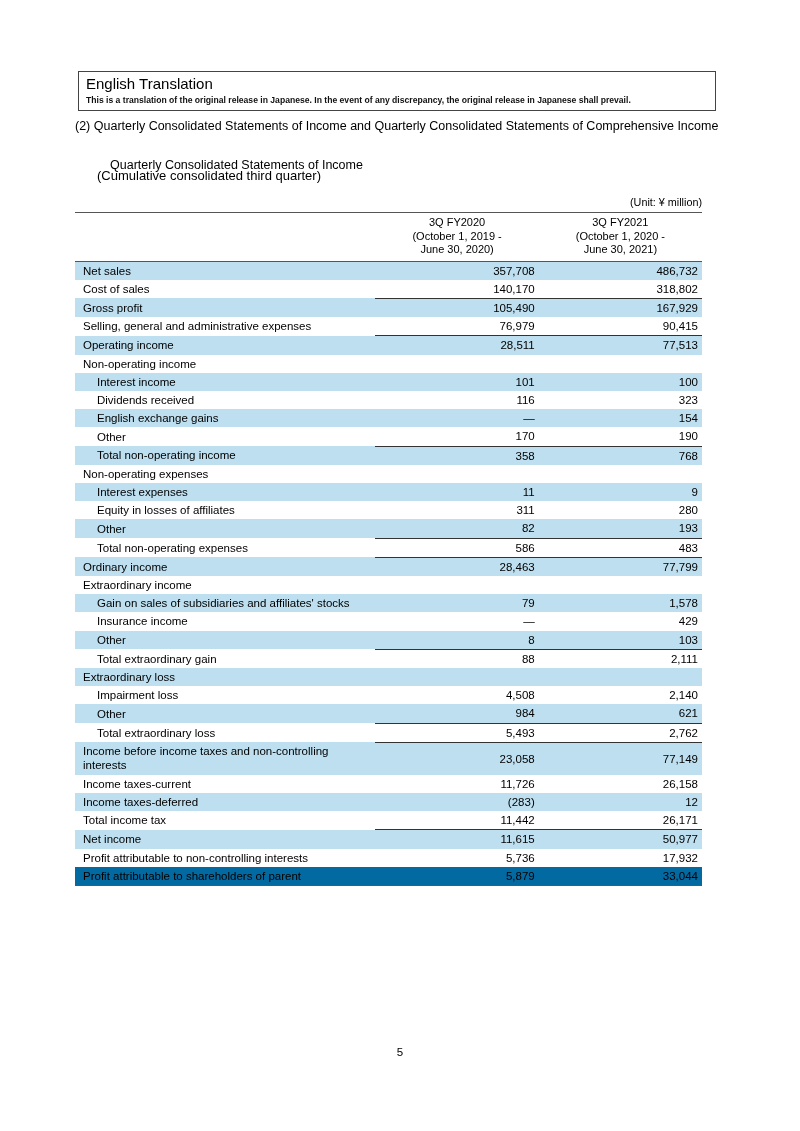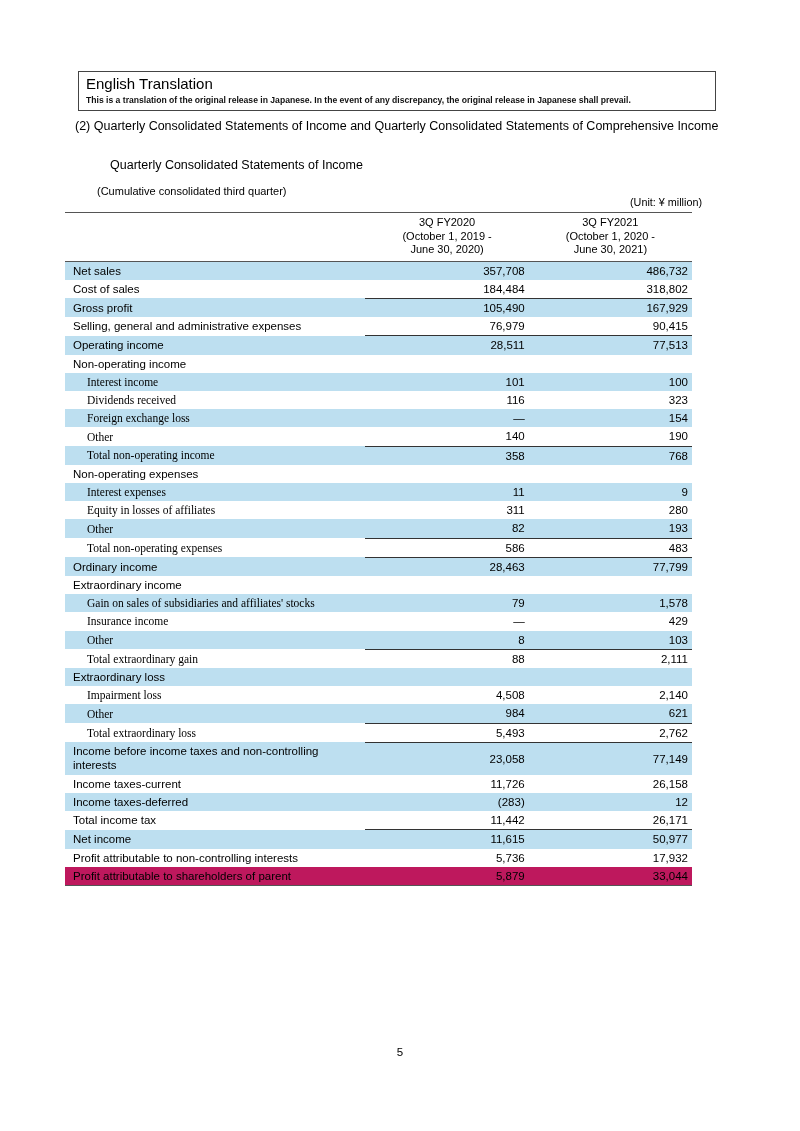--- a/index.html
+++ b/index.html
@@ -24,51 +24,51 @@
 
   .section-heading {
     position: absolute; left: 75px; top: 117px; width: 660px;
     font-size: 12.5px; line-height: 19px;
   }
   .sub-heading1 {
     position: absolute; left: 110px; top: 157px;
     font-size: 12.5px; line-height: 16px;
   }
   .sub-heading2 {
-    position: absolute; left: 97px; top: 183px;
-    font-size: 11px; line-height: 16px;
+    position: absolute; left: 97px; top: 168px;
+    font-size: 13px; line-height: 16px;
   }
   .unit-note {
     position: absolute; left: 75px; top: 196px; width: 627px;
     text-align: right; font-size: 10.8px;
   }
 
   table.income-table {
-    position: absolute; left: 65px; top: 212px; width: 627px;
+    position: absolute; left: 75px; top: 212px; width: 627px;
     border-collapse: collapse;
     font-size: 11.5px;
   }
   table.income-table thead th {
     border-top: 1px solid #555;
     border-bottom: 1px solid #555;
     font-weight: normal;
     vertical-align: top;
     text-align: center;
     padding: 3px 2px 4px 2px;
     font-size: 11px;
     line-height: 13.5px;
   }
   th.label-col { width: 300px; }
   th.num-col   { width: 163px; }
 
   td.label-cell {
     padding: 2px 4px 2px 8px;
     line-height: 14.2px;
   }
-  td.label-cell.indent-1 { padding-left: 22px; font-family: Liberation Serif, serif; }
+  td.label-cell.indent-1 { padding-left: 22px; }
   td.num-cell {
     text-align: right;
     padding: 2px 4px 2px 2px;
     line-height: 14.2px;
     white-space: nowrap;
   }
   td.rule { border-bottom: 1px solid #333; }
   tbody tr:last-child td { border-bottom: 1px solid #555; }
 
   .page-number {
@@ -108,21 +108,21 @@
       </tr>
     </thead>
     <tbody id="table-body">
         <tr style="background: rgb(189, 223, 240);">
           <td class="label-cell indent-0">Net sales</td>
           <td class="num-cell">357,708</td>
           <td class="num-cell">486,732</td>
         </tr>
         <tr>
           <td class="label-cell indent-0">Cost of sales</td>
-          <td class="num-cell rule" style="border-bottom-color: rgb(51, 51, 51);">184,484</td>
+          <td class="num-cell rule" style="border-bottom-color: rgb(51, 51, 51);">140,170</td>
           <td class="num-cell rule" style="border-bottom-color: rgb(51, 51, 51);">318,802</td>
         </tr>
         <tr style="background: rgb(189, 223, 240);">
           <td class="label-cell indent-0">Gross profit</td>
           <td class="num-cell">105,490</td>
           <td class="num-cell">167,929</td>
         </tr>
         <tr>
           <td class="label-cell indent-0">Selling, general and administrative expenses</td>
           <td class="num-cell rule" style="border-bottom-color: rgb(51, 51, 51);">76,979</td>
@@ -142,27 +142,27 @@
           <td class="label-cell indent-1">Interest income</td>
           <td class="num-cell">101</td>
           <td class="num-cell">100</td>
         </tr>
         <tr>
           <td class="label-cell indent-1">Dividends received</td>
           <td class="num-cell">116</td>
           <td class="num-cell">323</td>
         </tr>
         <tr style="background: rgb(189, 223, 240);">
-          <td class="label-cell indent-1">Foreign exchange loss</td>
+          <td class="label-cell indent-1">English exchange gains</td>
           <td class="num-cell">―</td>
           <td class="num-cell">154</td>
         </tr>
         <tr>
           <td class="label-cell indent-1">Other</td>
-          <td class="num-cell rule" style="border-bottom-color: rgb(51, 51, 51);">140</td>
+          <td class="num-cell rule" style="border-bottom-color: rgb(51, 51, 51);">170</td>
           <td class="num-cell rule" style="border-bottom-color: rgb(51, 51, 51);">190</td>
         </tr>
         <tr style="background: rgb(189, 223, 240);">
           <td class="label-cell indent-1">Total non-operating income</td>
           <td class="num-cell">358</td>
           <td class="num-cell">768</td>
         </tr>
         <tr>
           <td class="label-cell indent-0">Non-operating expenses</td>
           <td class="num-cell"></td>
@@ -261,21 +261,21 @@
         <tr style="background: rgb(189, 223, 240);">
           <td class="label-cell indent-0">Net income</td>
           <td class="num-cell">11,615</td>
           <td class="num-cell">50,977</td>
         </tr>
         <tr>
           <td class="label-cell indent-0">Profit attributable to non-controlling interests</td>
           <td class="num-cell">5,736</td>
           <td class="num-cell">17,932</td>
         </tr>
-        <tr style="background: #be185d;">
+        <tr style="background: #0369a1;">
           <td class="label-cell indent-0">Profit attributable to shareholders of parent</td>
           <td class="num-cell">5,879</td>
           <td class="num-cell">33,044</td>
         </tr>
       </tbody>
   </table>
 
   <div class="page-number">5</div>
 
 </div>

